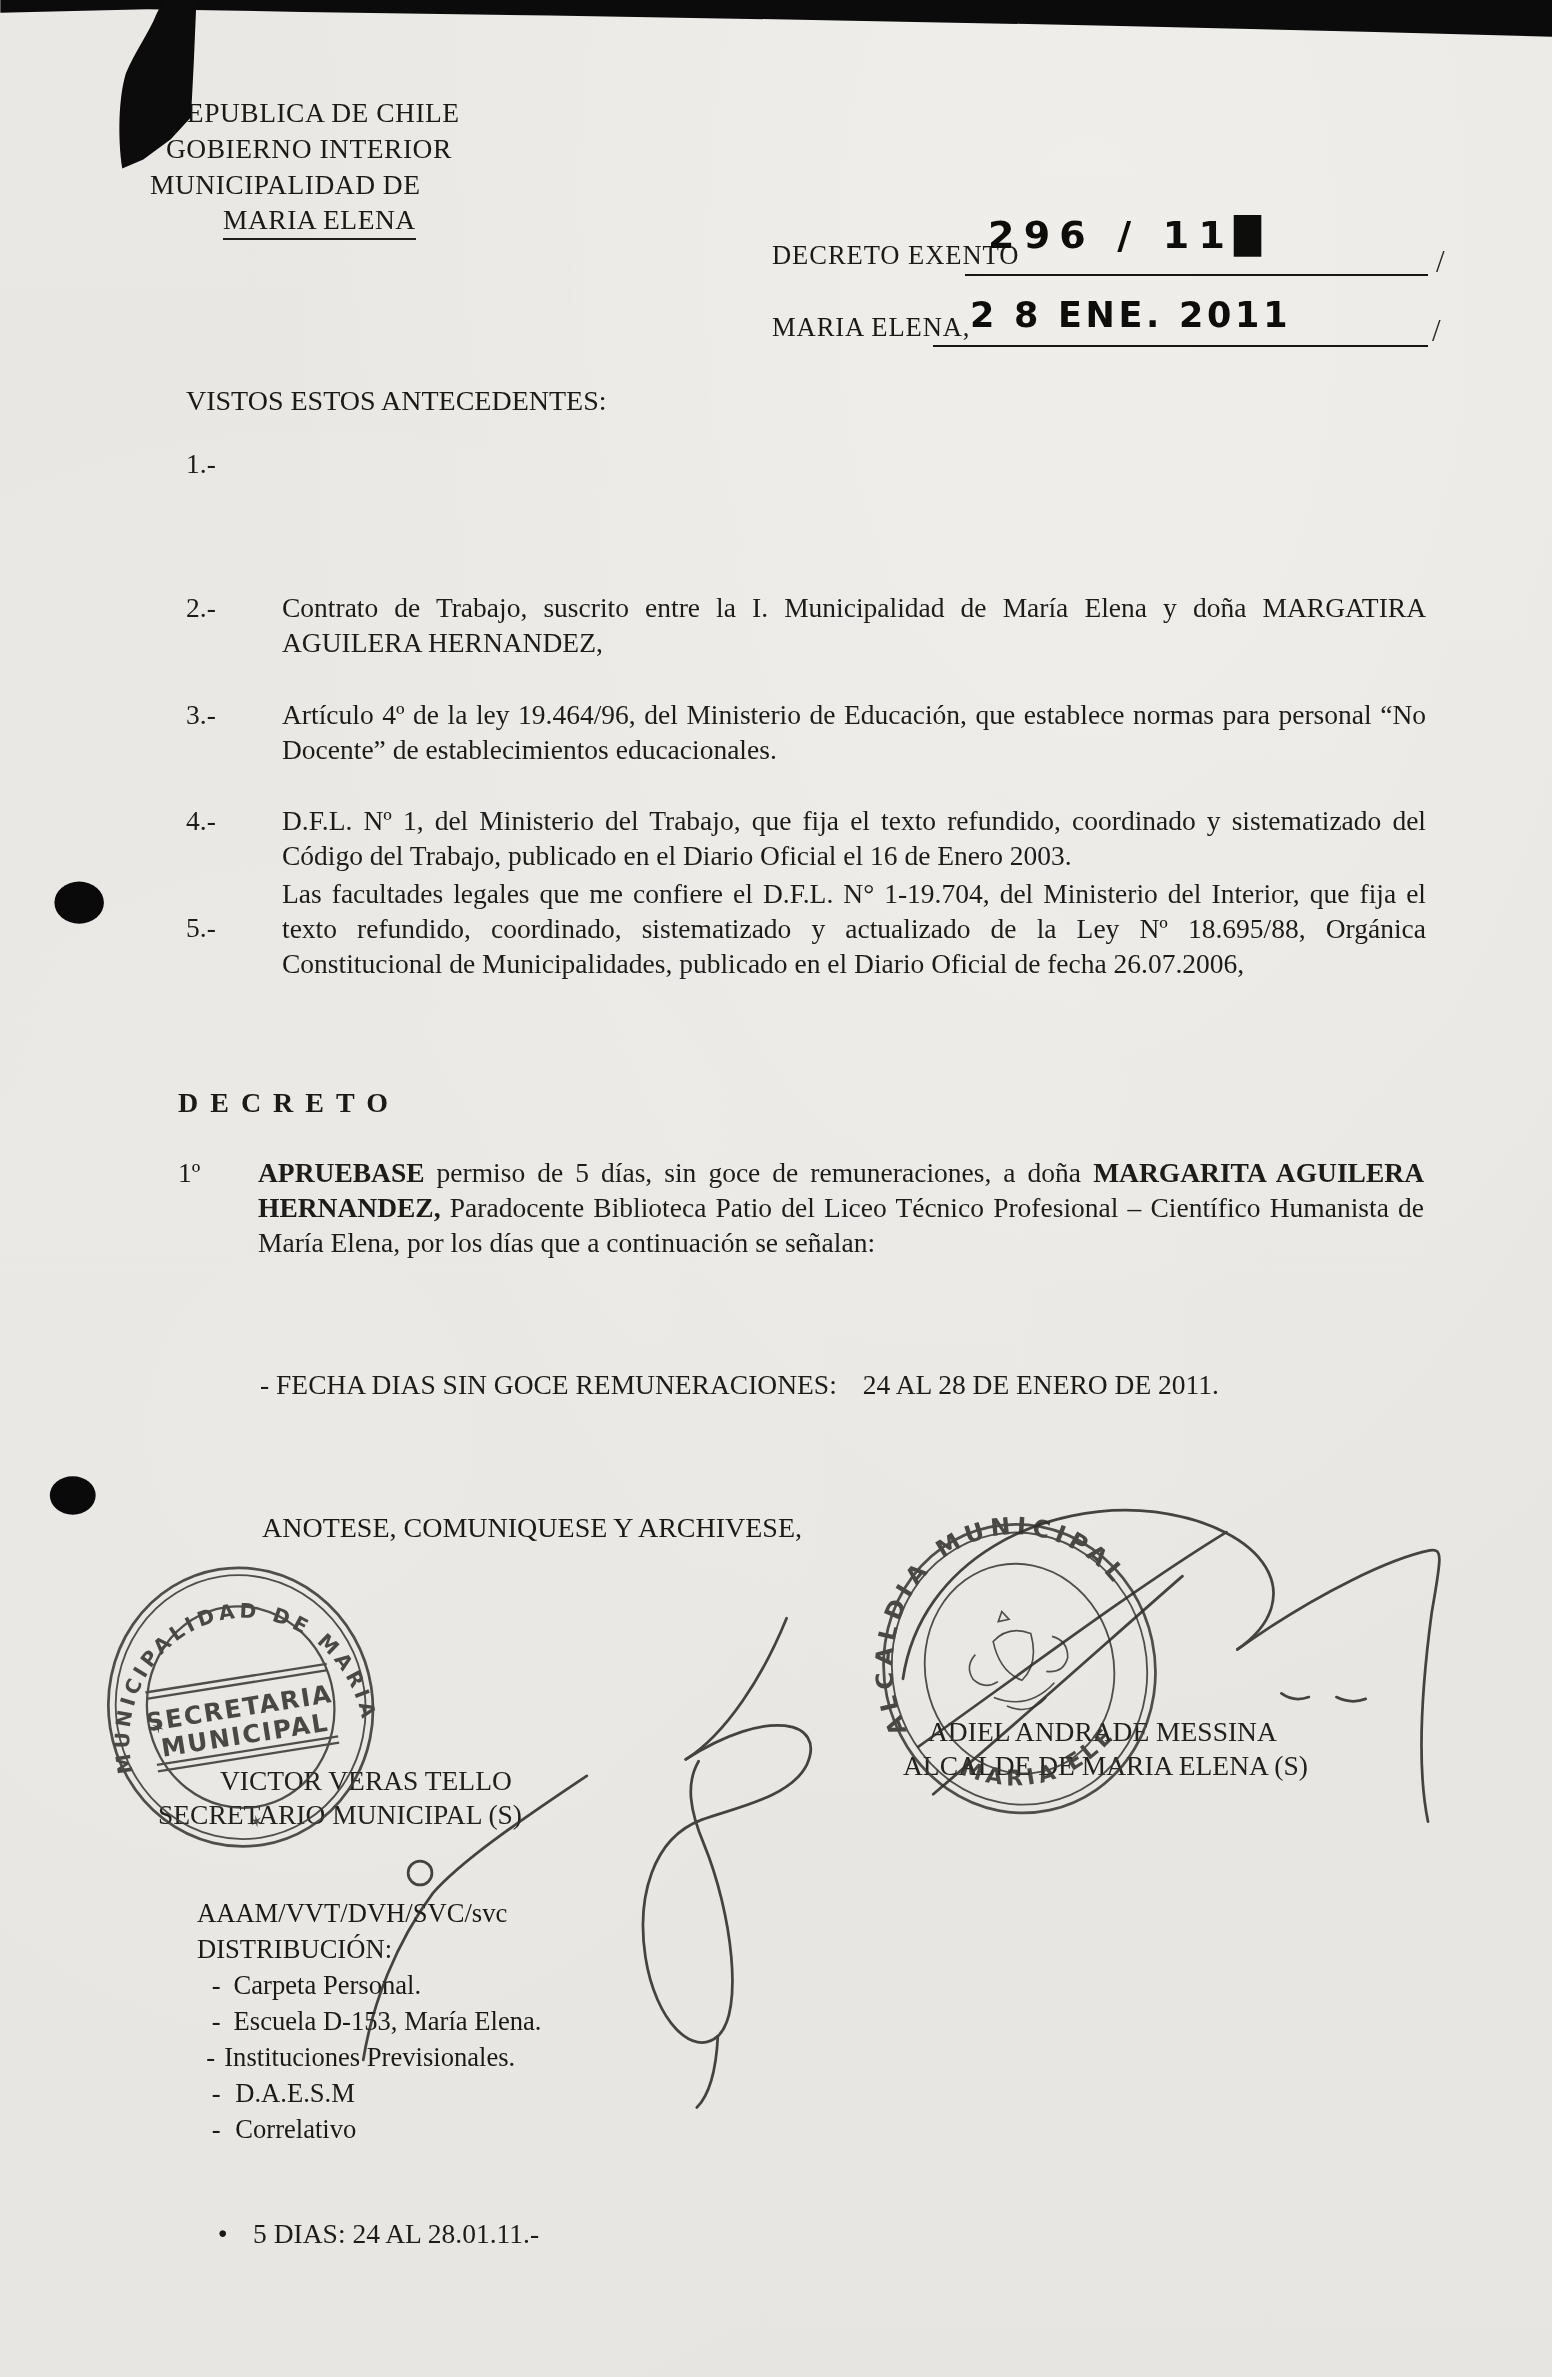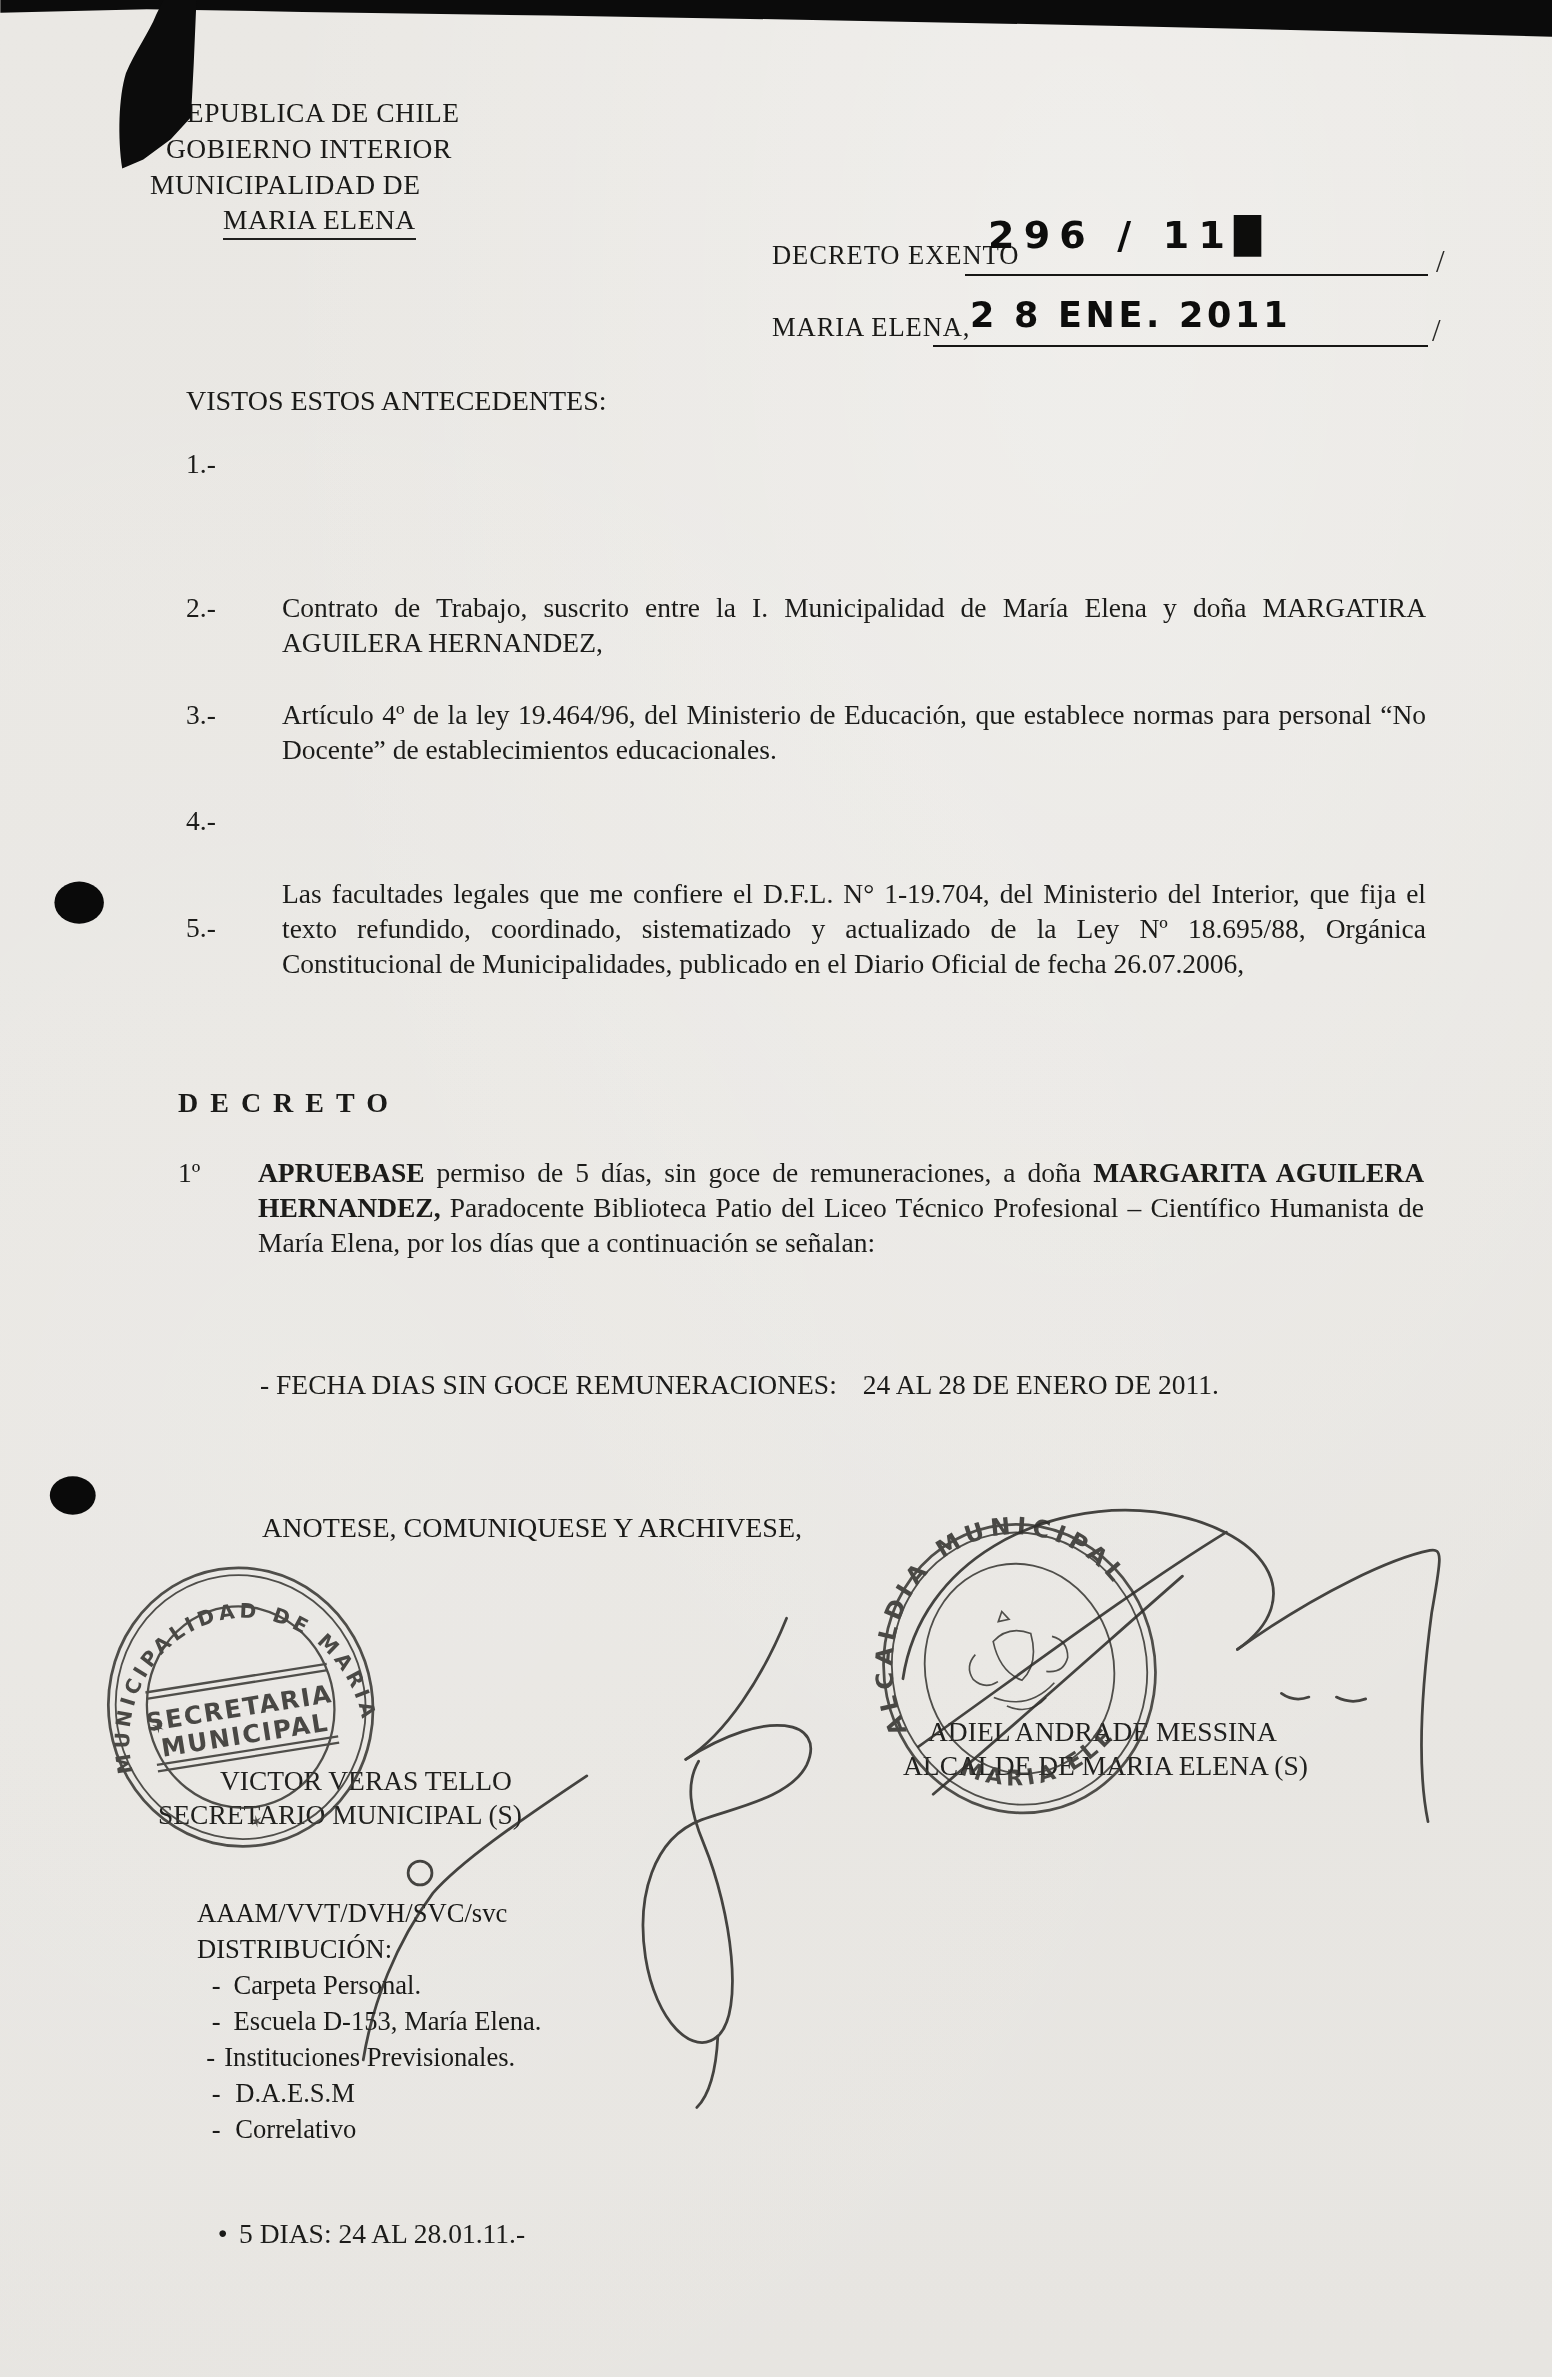--- a/index.html
+++ b/index.html
@@ -56,20 +56,21 @@
 
   <div class="abs body-text num-col" style="left:186px;top:446px;">1.-</div>
 
   <div class="abs body-text num-col" style="left:186px;top:590px;">2.-</div>
   <div class="abs body-text just" style="left:282px;top:590px;width:1144px;">Contrato de Trabajo, suscrito entre la I. Municipalidad de María Elena y doña MARGATIRA AGUILERA HERNANDEZ,</div>
 
   <div class="abs body-text num-col" style="left:186px;top:697px;">3.-</div>
   <div class="abs body-text just" style="left:282px;top:697px;width:1144px;">Artículo 4º de la ley  19.464/96, del Ministerio de Educación, que establece normas para personal “No Docente” de establecimientos educacionales.</div>
 
   <div class="abs body-text num-col" style="left:186px;top:803px;">4.-</div>
+  <div class="abs body-text just" style="left:282px;top:803px;width:1144px;">D.F.L. Nº  1, del Ministerio del Trabajo, que fija el texto refundido, coordinado y sistematizado del Código del Trabajo, publicado en el Diario Oficial el 16 de Enero  2003.</div>
 
   <div class="abs body-text num-col" style="left:186px;top:910px;">5.-</div>
   <div class="abs body-text just" style="left:282px;top:876px;width:1144px;">Las facultades legales que me confiere el D.F.L. N° 1-19.704, del Ministerio del Interior, que fija el texto refundido, coordinado, sistematizado y actualizado de la Ley Nº 18.695/88, Orgánica Constitucional de Municipalidades, publicado en el Diario Oficial de fecha 26.07.2006,</div>
 
   <div class="abs serif" style="left:178px;top:1087px;font-size:28px;font-weight:bold;letter-spacing:12px;">DECRETO</div>
   <div class="abs body-text" style="left:178px;top:1155px;text-align:center;">1º</div>
   <div class="abs body-text just" style="left:258px;top:1155px;width:1166px;"><span class="bseg">APRUEBASE</span><span> permiso de 5  días, sin goce de remuneraciones, a doña </span><span class="bseg">MARGARITA AGUILERA HERNANDEZ,</span><span> Paradocente Biblioteca Patio del Liceo Técnico Profesional – Científico Humanista de María Elena, por los días que a continuación se señalan:</span></div>
 
   <div class="abs body-text" style="left:260px;top:1367px;white-space:nowrap;"><span>- FECHA DIAS SIN GOCE REMUNERACIONES:</span><span style="margin-left:26px;">24 AL 28 DE ENERO DE 2011.</span></div>
 
@@ -135,21 +136,21 @@
     <div class="footer-line">DISTRIBUCIÓN:</div>
     <div class="footer-line" style="padding-left:14.7px;"><span>-</span><span style="margin-left:13px;">Carpeta Personal.</span></div>
     <div class="footer-line" style="padding-left:14.7px;"><span>-</span><span style="margin-left:13px;">Escuela D-153, María Elena.</span></div>
     <div class="footer-line" style="padding-left:9.2px;"><span>-</span><span style="margin-left:9.2px;">Instituciones Previsionales.</span></div>
     <div class="footer-line" style="padding-left:14.7px;"><span>-</span><span style="margin-left:14.7px;">D.A.E.S.M</span></div>
     <div class="footer-line" style="padding-left:14.7px;"><span>-</span><span style="margin-left:14.7px;">Correlativo</span></div>
   </div>
 
   <div class="abs" style="left:218px;top:2216px;white-space:nowrap;">
     <span style="font-size:15.6px;vertical-align:5.5px;">●</span>
-    <span class="body-text" style="margin-left:8px;">5 DIAS: 24 AL 28.01.11.-</span>
+    <span class="body-text" style="margin-left:22px;">5 DIAS: 24 AL 28.01.11.-</span>
   </div>
 
   <svg class="artifacts" width="1553" height="2377" viewBox="0 0 1694 2594">
     <polygon points="0,0 1694,0 1694,40 1500,35 1210,28 900,22 600,17 330,13 160,10 0,14" fill="#0b0b0b"></polygon>
     <path d="M 178 0 L 214 0 L 211 70 L 208 128 L 186 152 L 156 174 L 133 184 C 128 150 129 106 137 80 C 147 56 162 36 170 16 Z" fill="#0c0c0c"></path>
     <ellipse cx="86" cy="985" rx="27" ry="23" fill="#0a0a0a"></ellipse>
     <ellipse cx="79" cy="1632" rx="25" ry="21" fill="#0a0a0a"></ellipse>
   </svg>
 
   <svg class="sig" width="1553" height="2377" viewBox="0 0 1694 2594">

